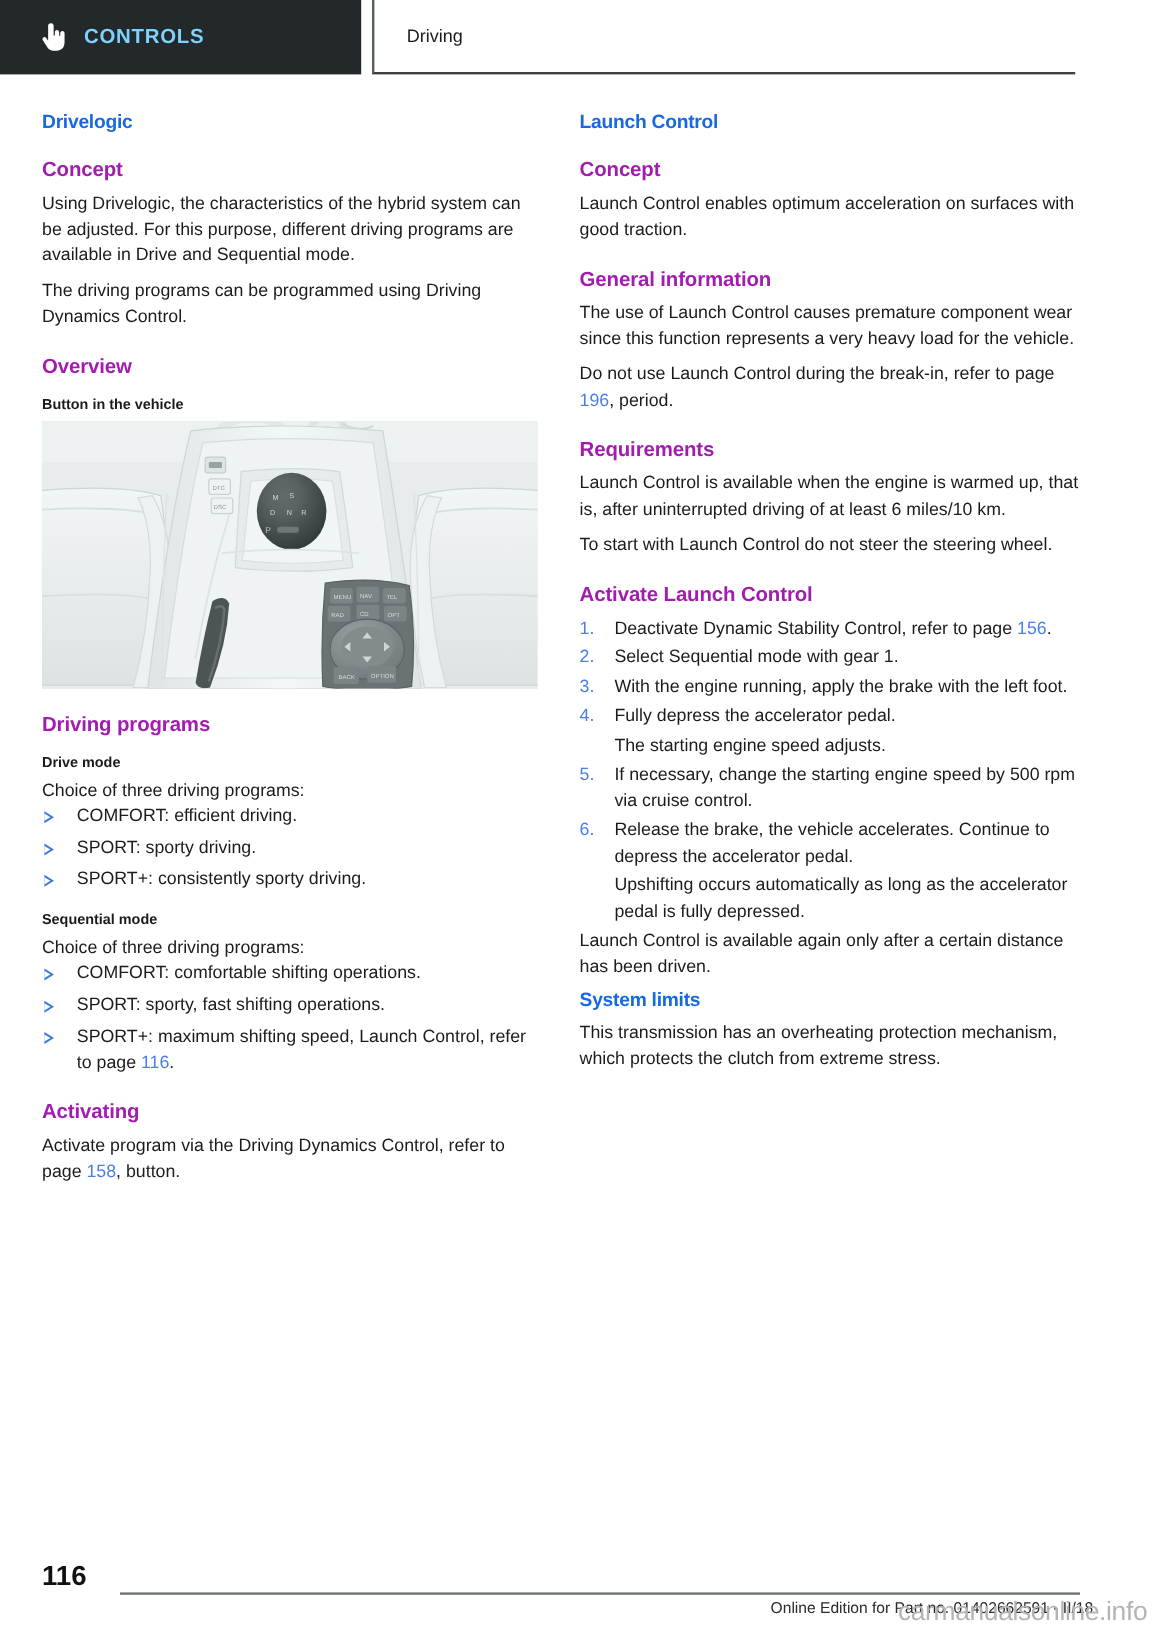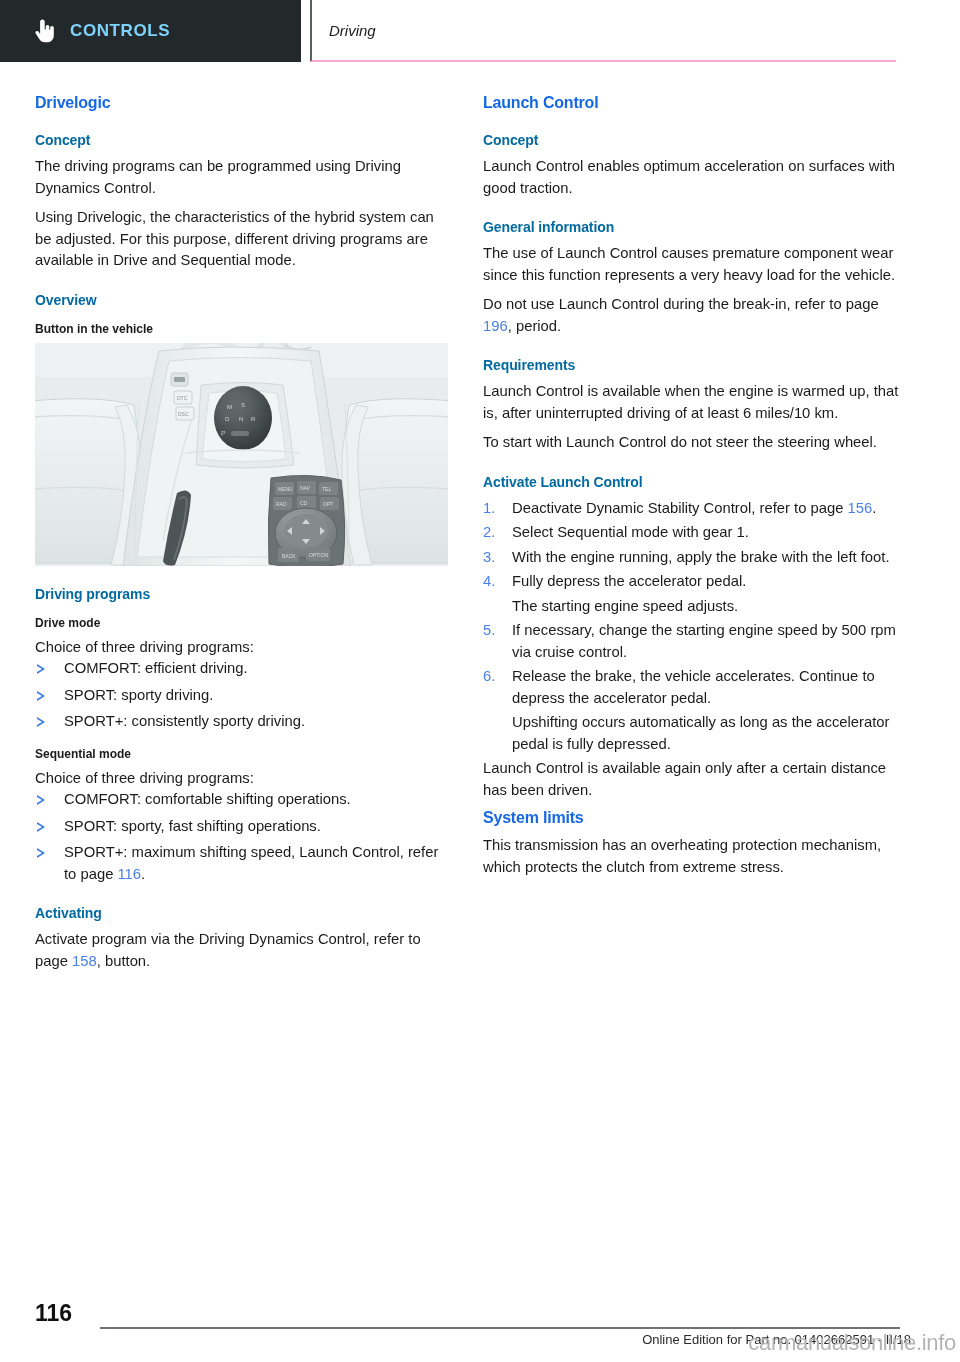--- a/index.html
+++ b/index.html
@@ -40,26 +40,25 @@
     font-weight: bold;
     letter-spacing: 0.6px;
     margin-left: 14px;
   }
   .header-tab {
     position: absolute;
     left: 310px; top: 0;
     width: 586px; height: 62px;
     background: #ffffff;
     border-left: 2px solid #55605f;
-    border-bottom: 2px solid #f9a8d4;
+    border-bottom: 2px solid #404040;
     border-top: 0;
     display: flex;
     align-items: center;
-    padding-left: 17px;
-    font-style: italic;
+    padding-left: 27px;
   }
   .tab-label {
     font-size: 15px;
     color: #1b1b1b;
   }
 
   
   .page {
     position: absolute;
     left: 0; top: 72px;
@@ -75,23 +74,23 @@
   .col-right { left: 483px; }
 
   h1.title {
     font-size: 16px;
     font-weight: bold;
     color: #1668e3;
     letter-spacing: -0.2px;
     margin-bottom: 20px;
   }
   h2.subhead {
-    font-size: 14px;
+    font-size: 17px;
     font-weight: bold;
-    color: #0369a1;
+    color: #a21caf;
     margin-top: 20px;
     margin-bottom: 8px;
     letter-spacing: -0.1px;
   }
   h2.subhead.first { margin-top: 0; }
   h3.bold-label {
     font-size: 12px;
     font-weight: bold;
     color: #1b1b1b;
     margin-top: 14px;
@@ -222,22 +221,22 @@
   </div>
 </div>
 
 <div class="page">
 
   <div class="col col-left">
 
     <h1 class="title">Drivelogic</h1>
 
     <h2 class="subhead first">Concept</h2>
+    <p class="body">Using Drivelogic, the characteristics of the hybrid system can be adjusted. For this purpose, different driving programs are available in Drive and Sequential mode.</p>
     <p class="body">The driving programs can be programmed using Driving Dynamics Control.</p>
-    <p class="body">Using Drivelogic, the characteristics of the hybrid system can be adjusted. For this purpose, different driving programs are available in Drive and Sequential mode.</p>
 
     <h2 class="subhead">Overview</h2>
     <h3 class="bold-label">Button in the vehicle</h3>
 
     <div class="figure">
       <svg viewBox="0 0 413 223" width="413" height="223" aria-hidden="true">
         <defs>
           <linearGradient id="seatG" x1="0" y1="0" x2="0" y2="1">
             <stop offset="0" stop-color="#f2f5f5"></stop>
             <stop offset="1" stop-color="#dde3e3"></stop>

